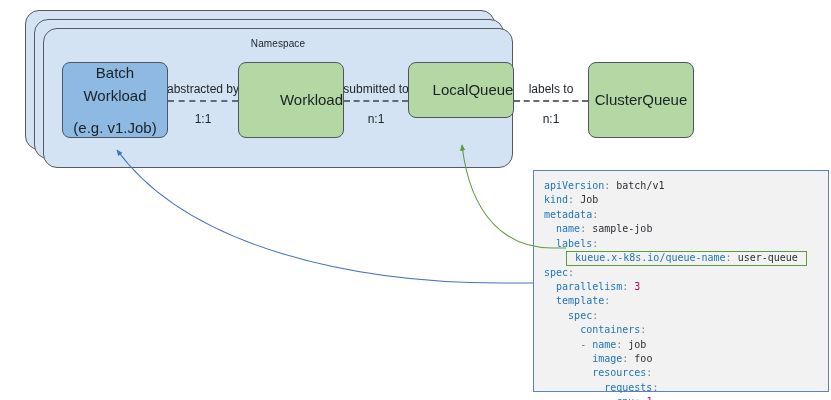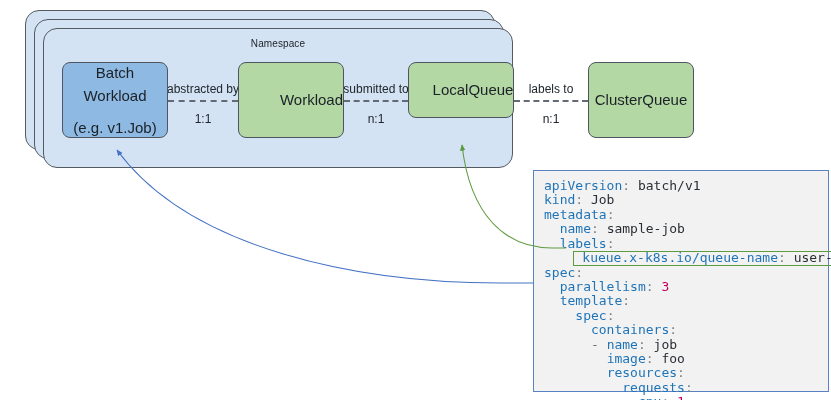--- a/index.html
+++ b/index.html
@@ -71,21 +71,21 @@
   #lbl3-top{left:511px;width:80px;}
   #lbl3-bot{left:511px;width:80px;}
 
   
   #code-block{
     position:absolute;left:533px;top:170px;width:296px;height:222px;
     background:#f2f2f2;border:1.4px solid #5a82c2;
     box-sizing:border-box;
     padding:8px 0 0 10px;
     font-family:"DejaVu Sans Mono","Liberation Mono",monospace;
-    font-size:13px;line-height:14.4px;
+    font-size:10px;line-height:14.4px;
     white-space:pre;
   }
   .k{color:#1f74b8;}
   .p{color:#7a8288;}
   .s{color:#2a2f35;}
   .n{color:#c2005f;}
   .d{color:#6d757c;}
   .hl{
     display:inline-block;
     border:1.4px solid #5d9b3f;

